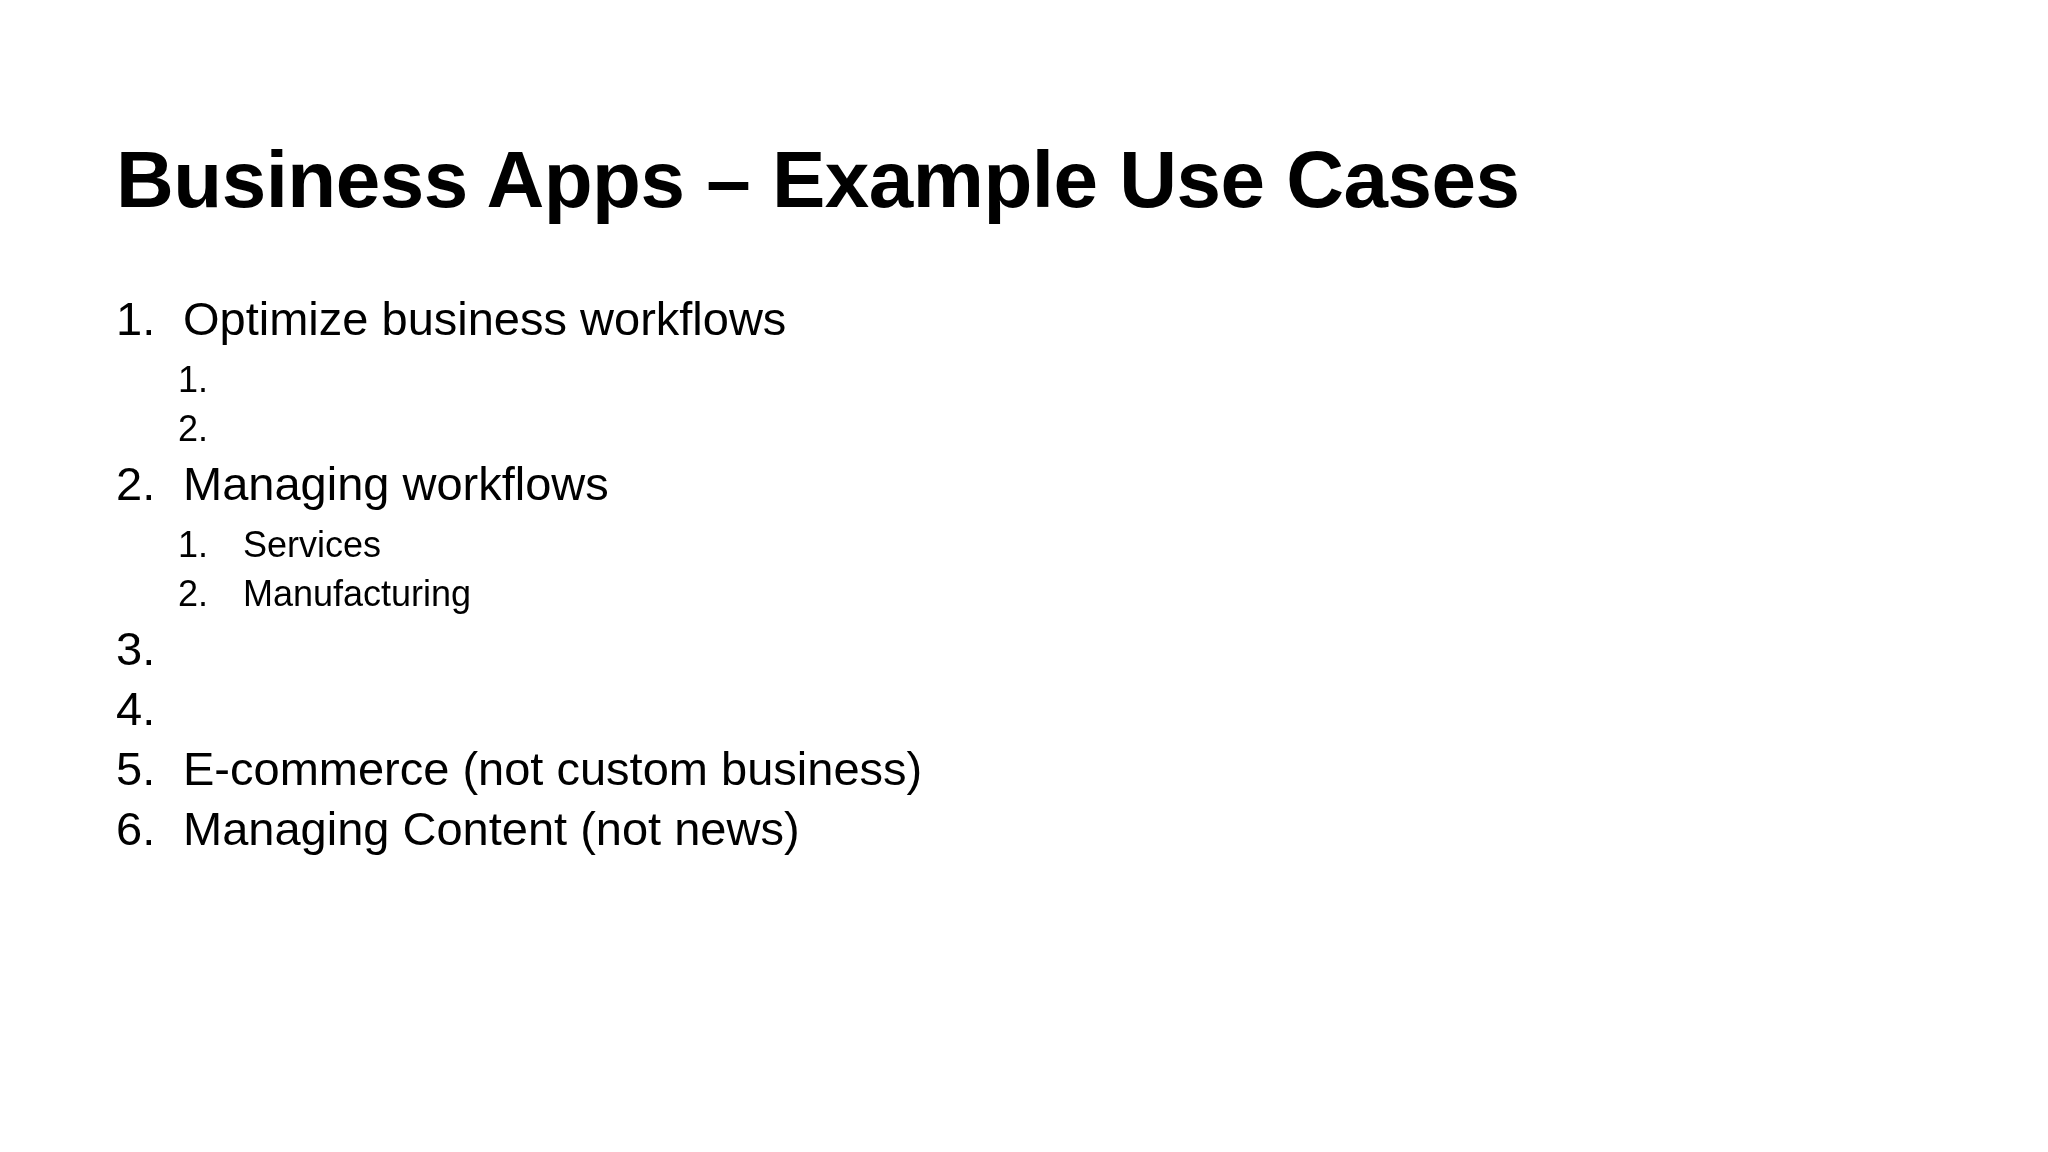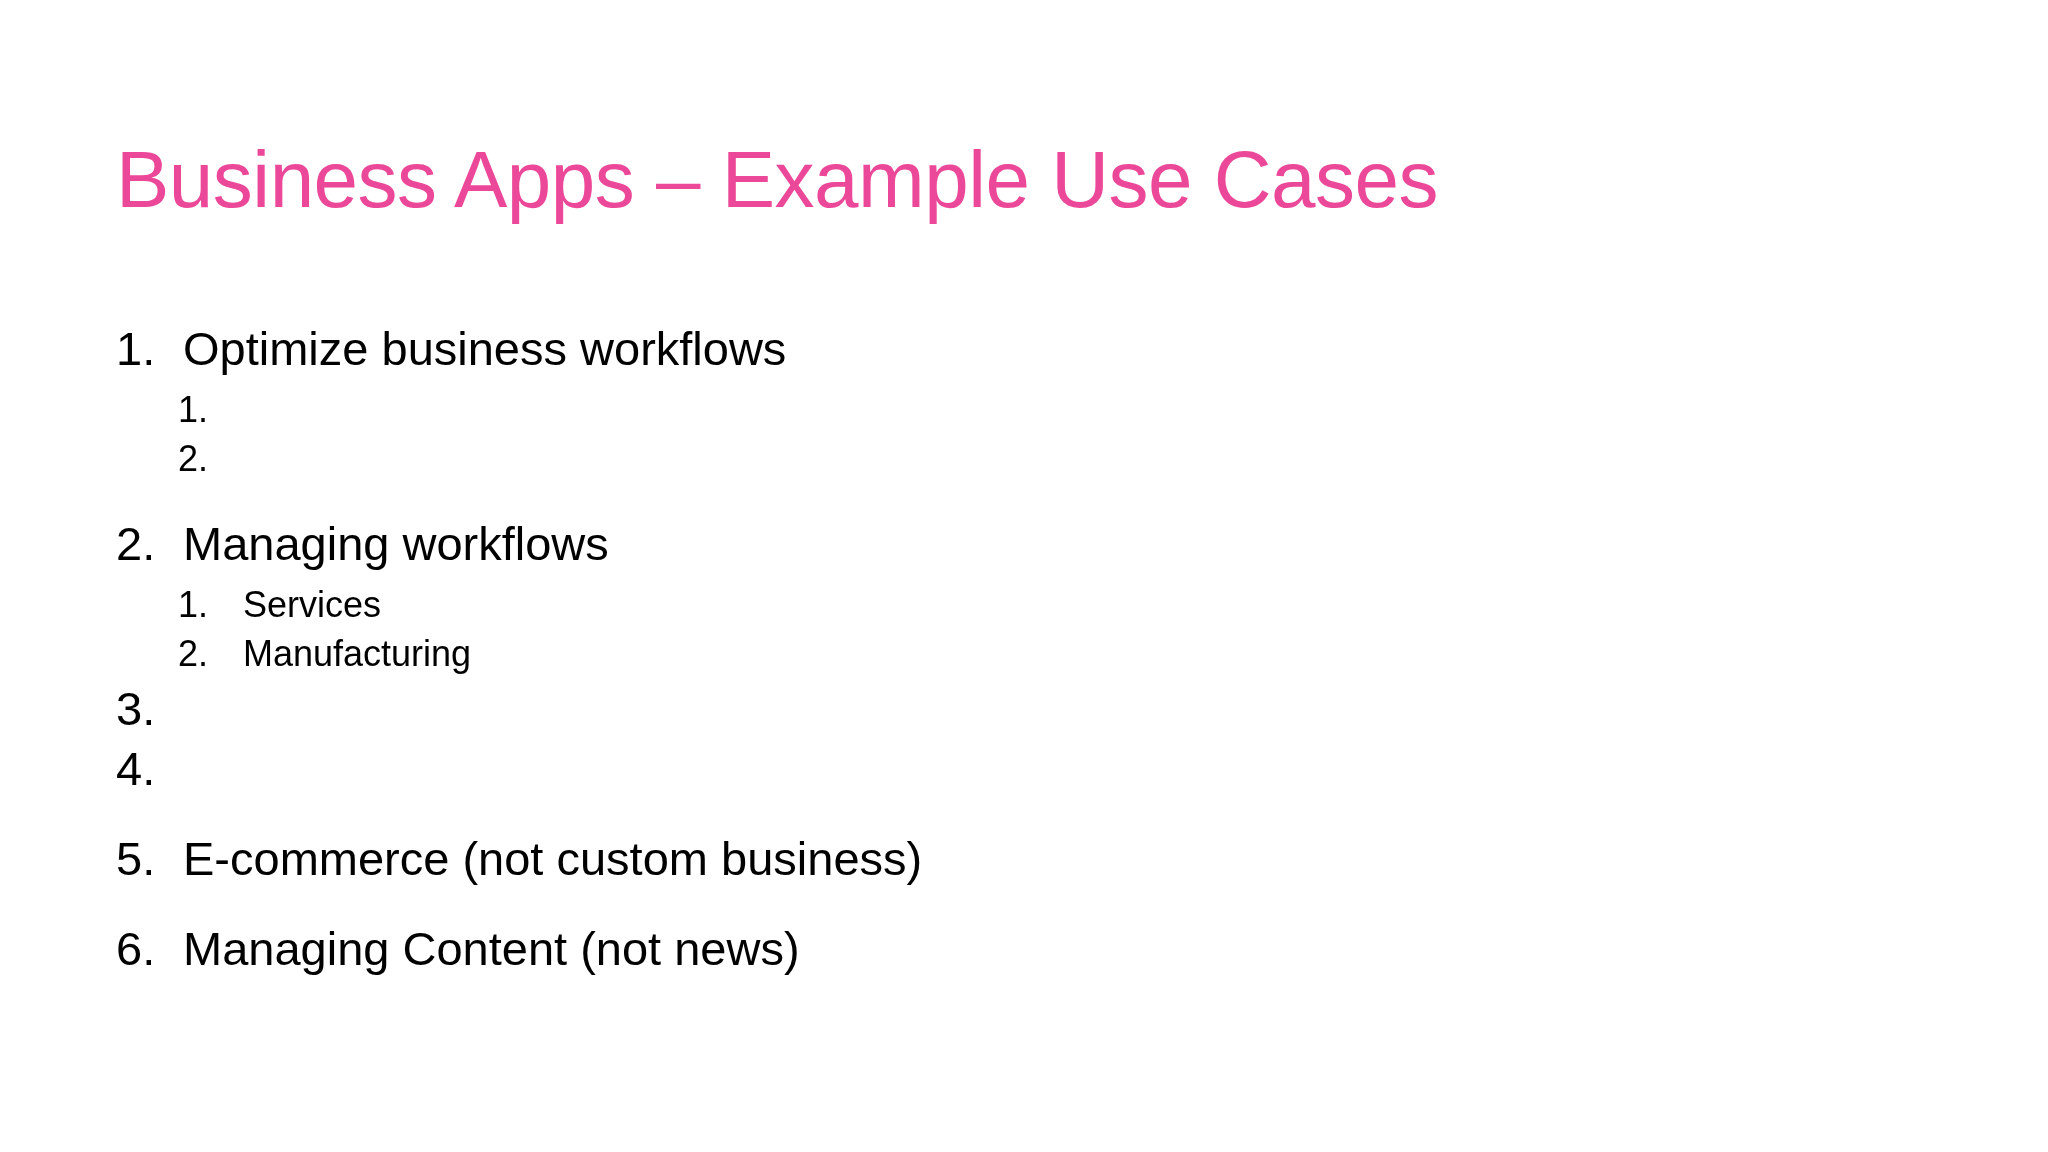--- a/index.html
+++ b/index.html
@@ -23,24 +23,24 @@
     background: #ffffff;
   }
 
   
   .slide-title {
     position: absolute;
     left: 116px;
     top: 82px;
     width: 1700px;
     font-size: 80px;
-    font-weight: 400;
+    font-weight: 700;
     line-height: 1.1;
     letter-spacing: -0.5px;
-    color: #ec4899;
+    color: #000000;
     white-space: nowrap;
   }
 
   
   .body-list {
     position: absolute;
     left: 116px;
     top: 295px;
     width: 1500px;
   }
@@ -57,21 +57,20 @@
     padding-bottom: 13px;
   }
   .level-1 > .marker {
     flex: 0 0 auto;
     width: 67px;
     text-align: left;
   }
   .level-1 > .item-text {
     flex: 1 1 auto;
     white-space: nowrap;
-    margin-top: 30px;
   }
 
   
   .level-2 {
     font-size: 36px;
     line-height: 1.0;
     padding-left: 62px;
     padding-bottom: 13px;
   }
   .level-2 > .marker {

